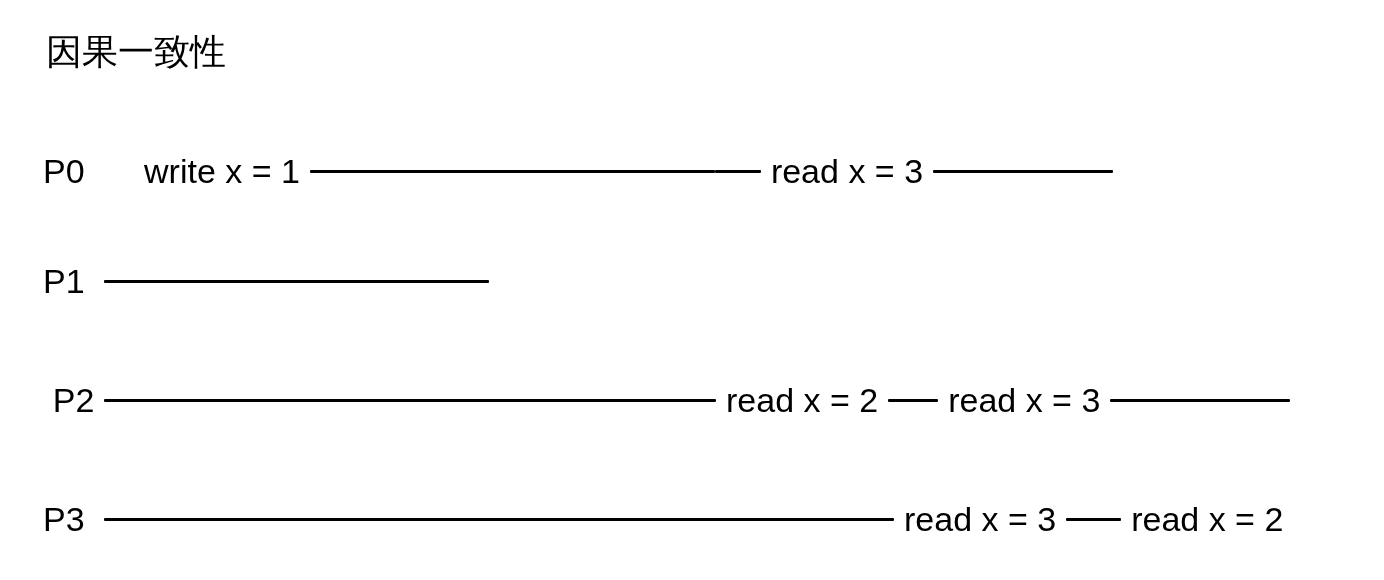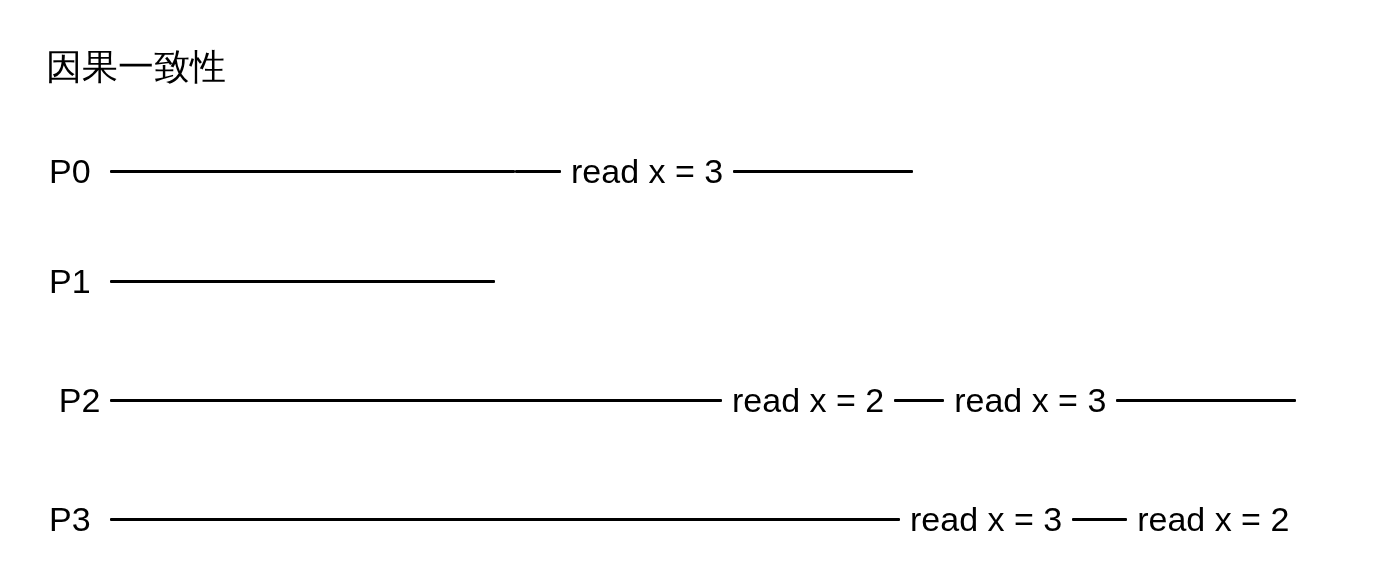--- a/index.html
+++ b/index.html
@@ -11,29 +11,28 @@
     height: 580px;
     background: var(--bg-color, #ffffff);
     font-family: "Liberation Sans", "DejaVu Sans", sans-serif;
     color: var(--text-color, #000000);
     position: relative;
     overflow: hidden;
   }
   .title {
     position: absolute;
     left: 46px;
-    top: 48px;
+    top: 30px;
     font-size: 36px;
     line-height: 1.2;
     white-space: nowrap;
-    font-family: Liberation Mono, monospace;
   }
   .process-row {
     position: absolute;
-    left: 49px;
+    left: 43px;
     height: 44px;
     display: flex;
     align-items: center;
     white-space: nowrap;
   }
   .row-p0 { top: 149px; }
   .row-p1 { top: 259px; }
   .row-p2 { top: 378px; text-align: center; }
   .row-p3 { top: 497px; align-items: center; }
   .proc-label {
@@ -55,20 +54,21 @@
     border-radius: 1px;
   }
 </style>
 </head>
 <body>
 
 <div class="title">因果一致性</div>
 
 <div class="process-row row-p0">
   <span class="proc-label">P0</span>
+  <span class="event-text indent-first">write x = 1</span>
   <div class="tl" style="width:405px"></div>
   <div class="tl" style="width:46px"></div>
   <span class="event-text">read x = 3</span>
   <div class="tl" style="width:180px"></div>
 </div>
 
 <div class="process-row row-p1">
   <span class="proc-label">P1</span>
   <div class="tl" style="width:385px"></div>
 </div>

